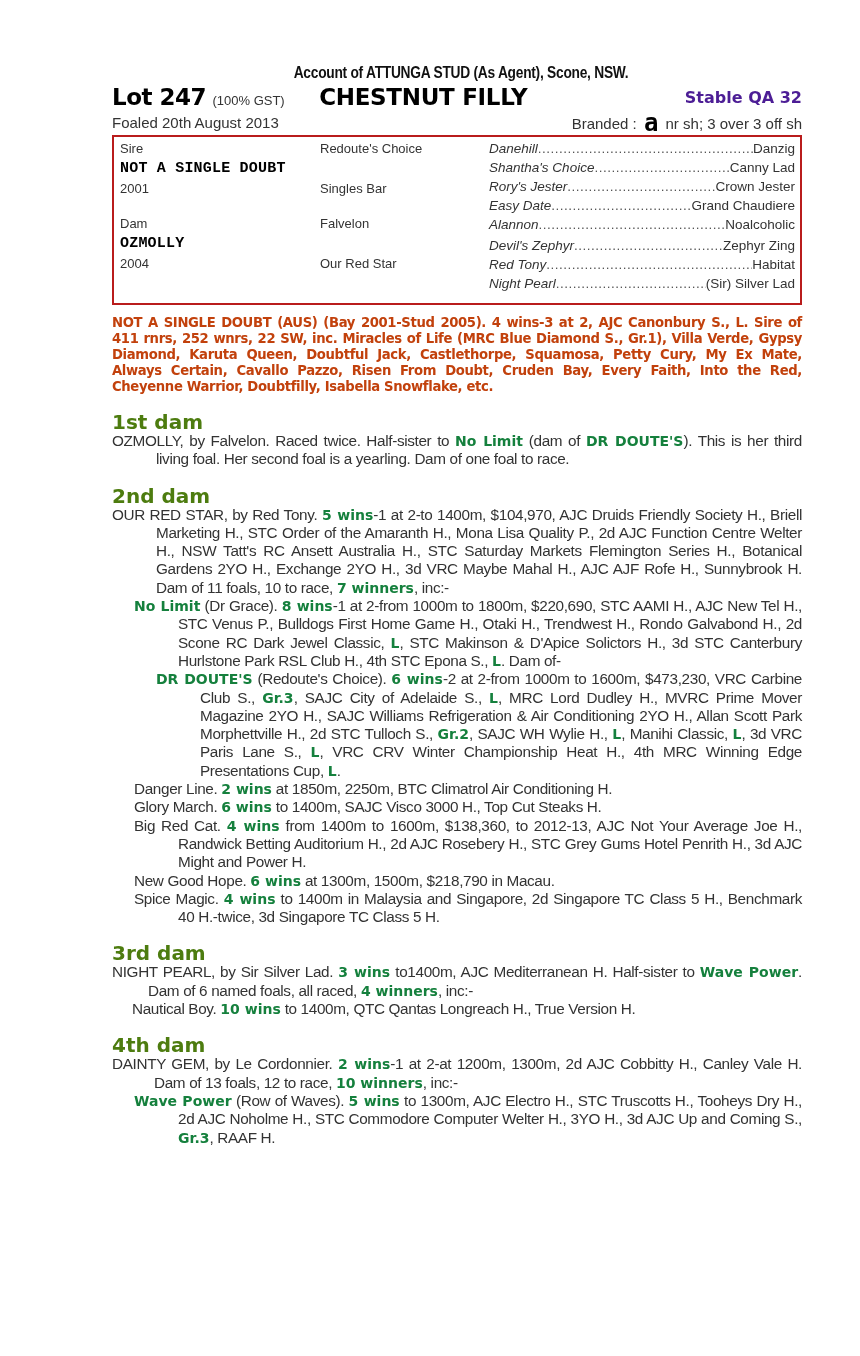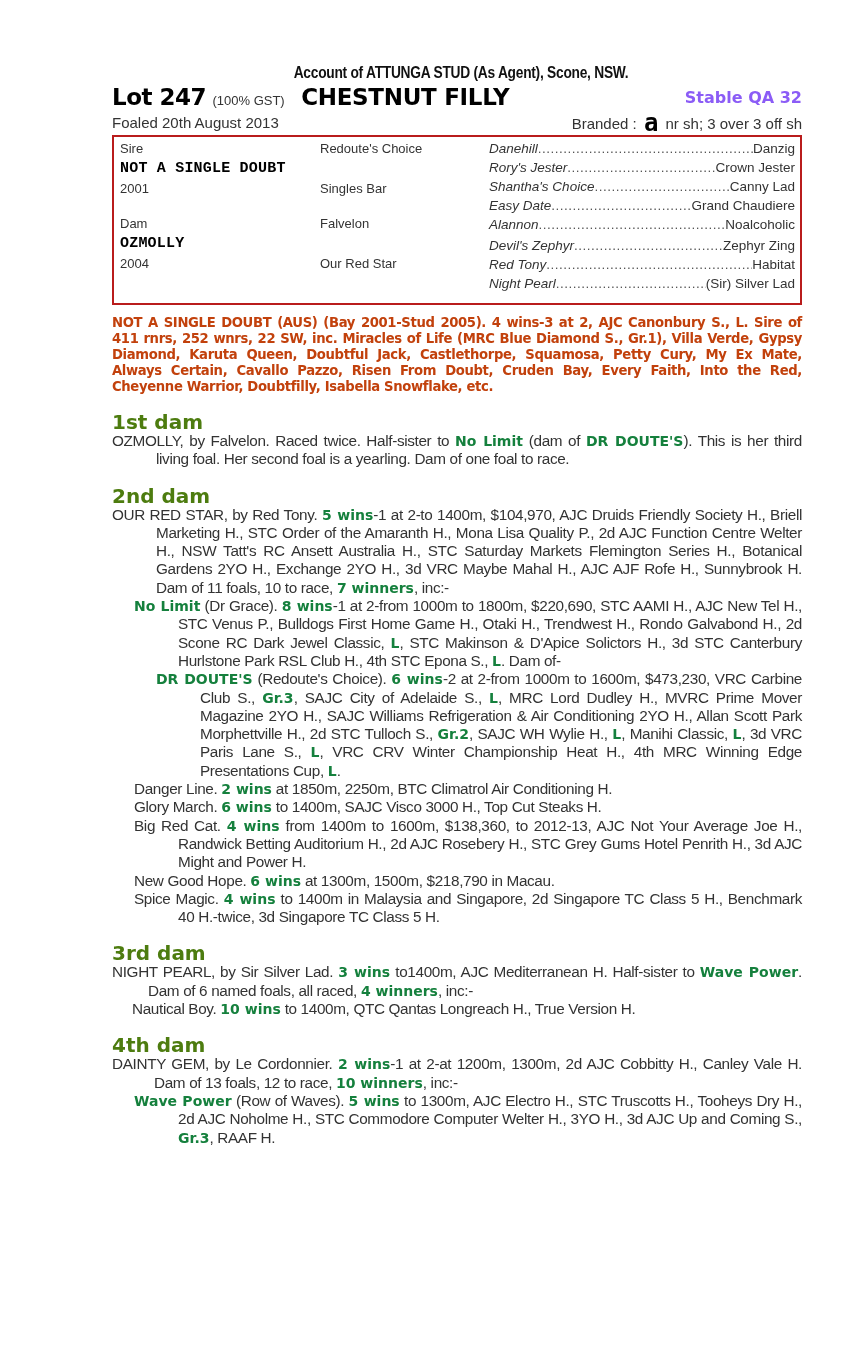--- a/index.html
+++ b/index.html
@@ -7,22 +7,22 @@
          font-family: "Liberation Sans", sans-serif; overflow: hidden; }
   .page { position: absolute; left: 112px; top: 62px; width: 690px; }
 
   .account { text-align: center; font-family: "Liberation Sans", sans-serif; font-weight: bold;
              font-size: 16px; letter-spacing: -0.3px; transform: scaleX(0.86); transform-origin: center;
              margin-left: 8px; height: 22px; line-height: 22px; color: #111; }
 
   .lotline { position: relative; height: 28px; line-height: 28px; margin-top: -1px; }
   .lot { font-weight: 900; font-size: 23px; font-family: "DejaVu Sans", sans-serif; color: #000; letter-spacing: -0.5px; }
   .gst { font-size: 13px; color: #333; margin-left: 2px; }
-  .sex { font-weight: 900; font-size: 23px; font-family: "DejaVu Sans", sans-serif; color: #000; margin-left: 12px; letter-spacing: -0.3px; }
-  .stable { position: absolute; right: 0; top: 1px; font-weight: 900; font-size: 16px; font-family: "DejaVu Sans", sans-serif; color: #8b5cf6; }
+  .sex { font-weight: 900; font-size: 23px; font-family: "DejaVu Sans", sans-serif; color: #000; margin-left: 30px; letter-spacing: -0.3px; }
+  .stable { position: absolute; right: 0; top: 1px; font-weight: 900; font-size: 16px; font-family: "DejaVu Sans", sans-serif; color: #4c1d95; }
 
   .foalline { position: relative; height: 24px; line-height: 24px; font-size: 15px; color: #333; }
   .branded { position: absolute; right: 0; top: 0; }
   .brand-glyph { font-family: "DejaVu Sans Mono", monospace; font-weight: bold; font-size: 24px; color: #000;
                  vertical-align: -2px; margin: 0 3px; }
 
   .pedigree { position: relative; border: 2px solid #b91c1c; height: 166px; }
   .ped-left { position: absolute; left: 6px; top: 2px; width: 360px; }
   .ped-right { position: absolute; left: 375px; top: 2px; width: 306px; }
   .ped-row { height: 19px; line-height: 19px; font-size: 13px; color: #333; position: relative; }
@@ -92,28 +92,28 @@
       </div>
     </div>
 
     <div class="ped-right">
       <div class="ped-r">
           <span class="a">Danehill</span>
           <span class="dots"></span>
           <span class="b">Danzig</span>
         </div>
       <div class="ped-r">
+          <span class="a">Shantha's Choice</span>
+          <span class="dots"></span>
+          <span class="b">Canny Lad</span>
+        </div>
+      <div class="ped-r">
           <span class="a">Rory's Jester</span>
           <span class="dots"></span>
           <span class="b">Crown Jester</span>
-        </div>
-      <div class="ped-r">
-          <span class="a">Shantha's Choice</span>
-          <span class="dots"></span>
-          <span class="b">Canny Lad</span>
         </div>
       <div class="ped-r">
           <span class="a">Easy Date</span>
           <span class="dots"></span>
           <span class="b">Grand Chaudiere</span>
         </div>
       <div class="ped-r">
           <span class="a">Alannon</span>
           <span class="dots"></span>
           <span class="b">Noalcoholic</span>

